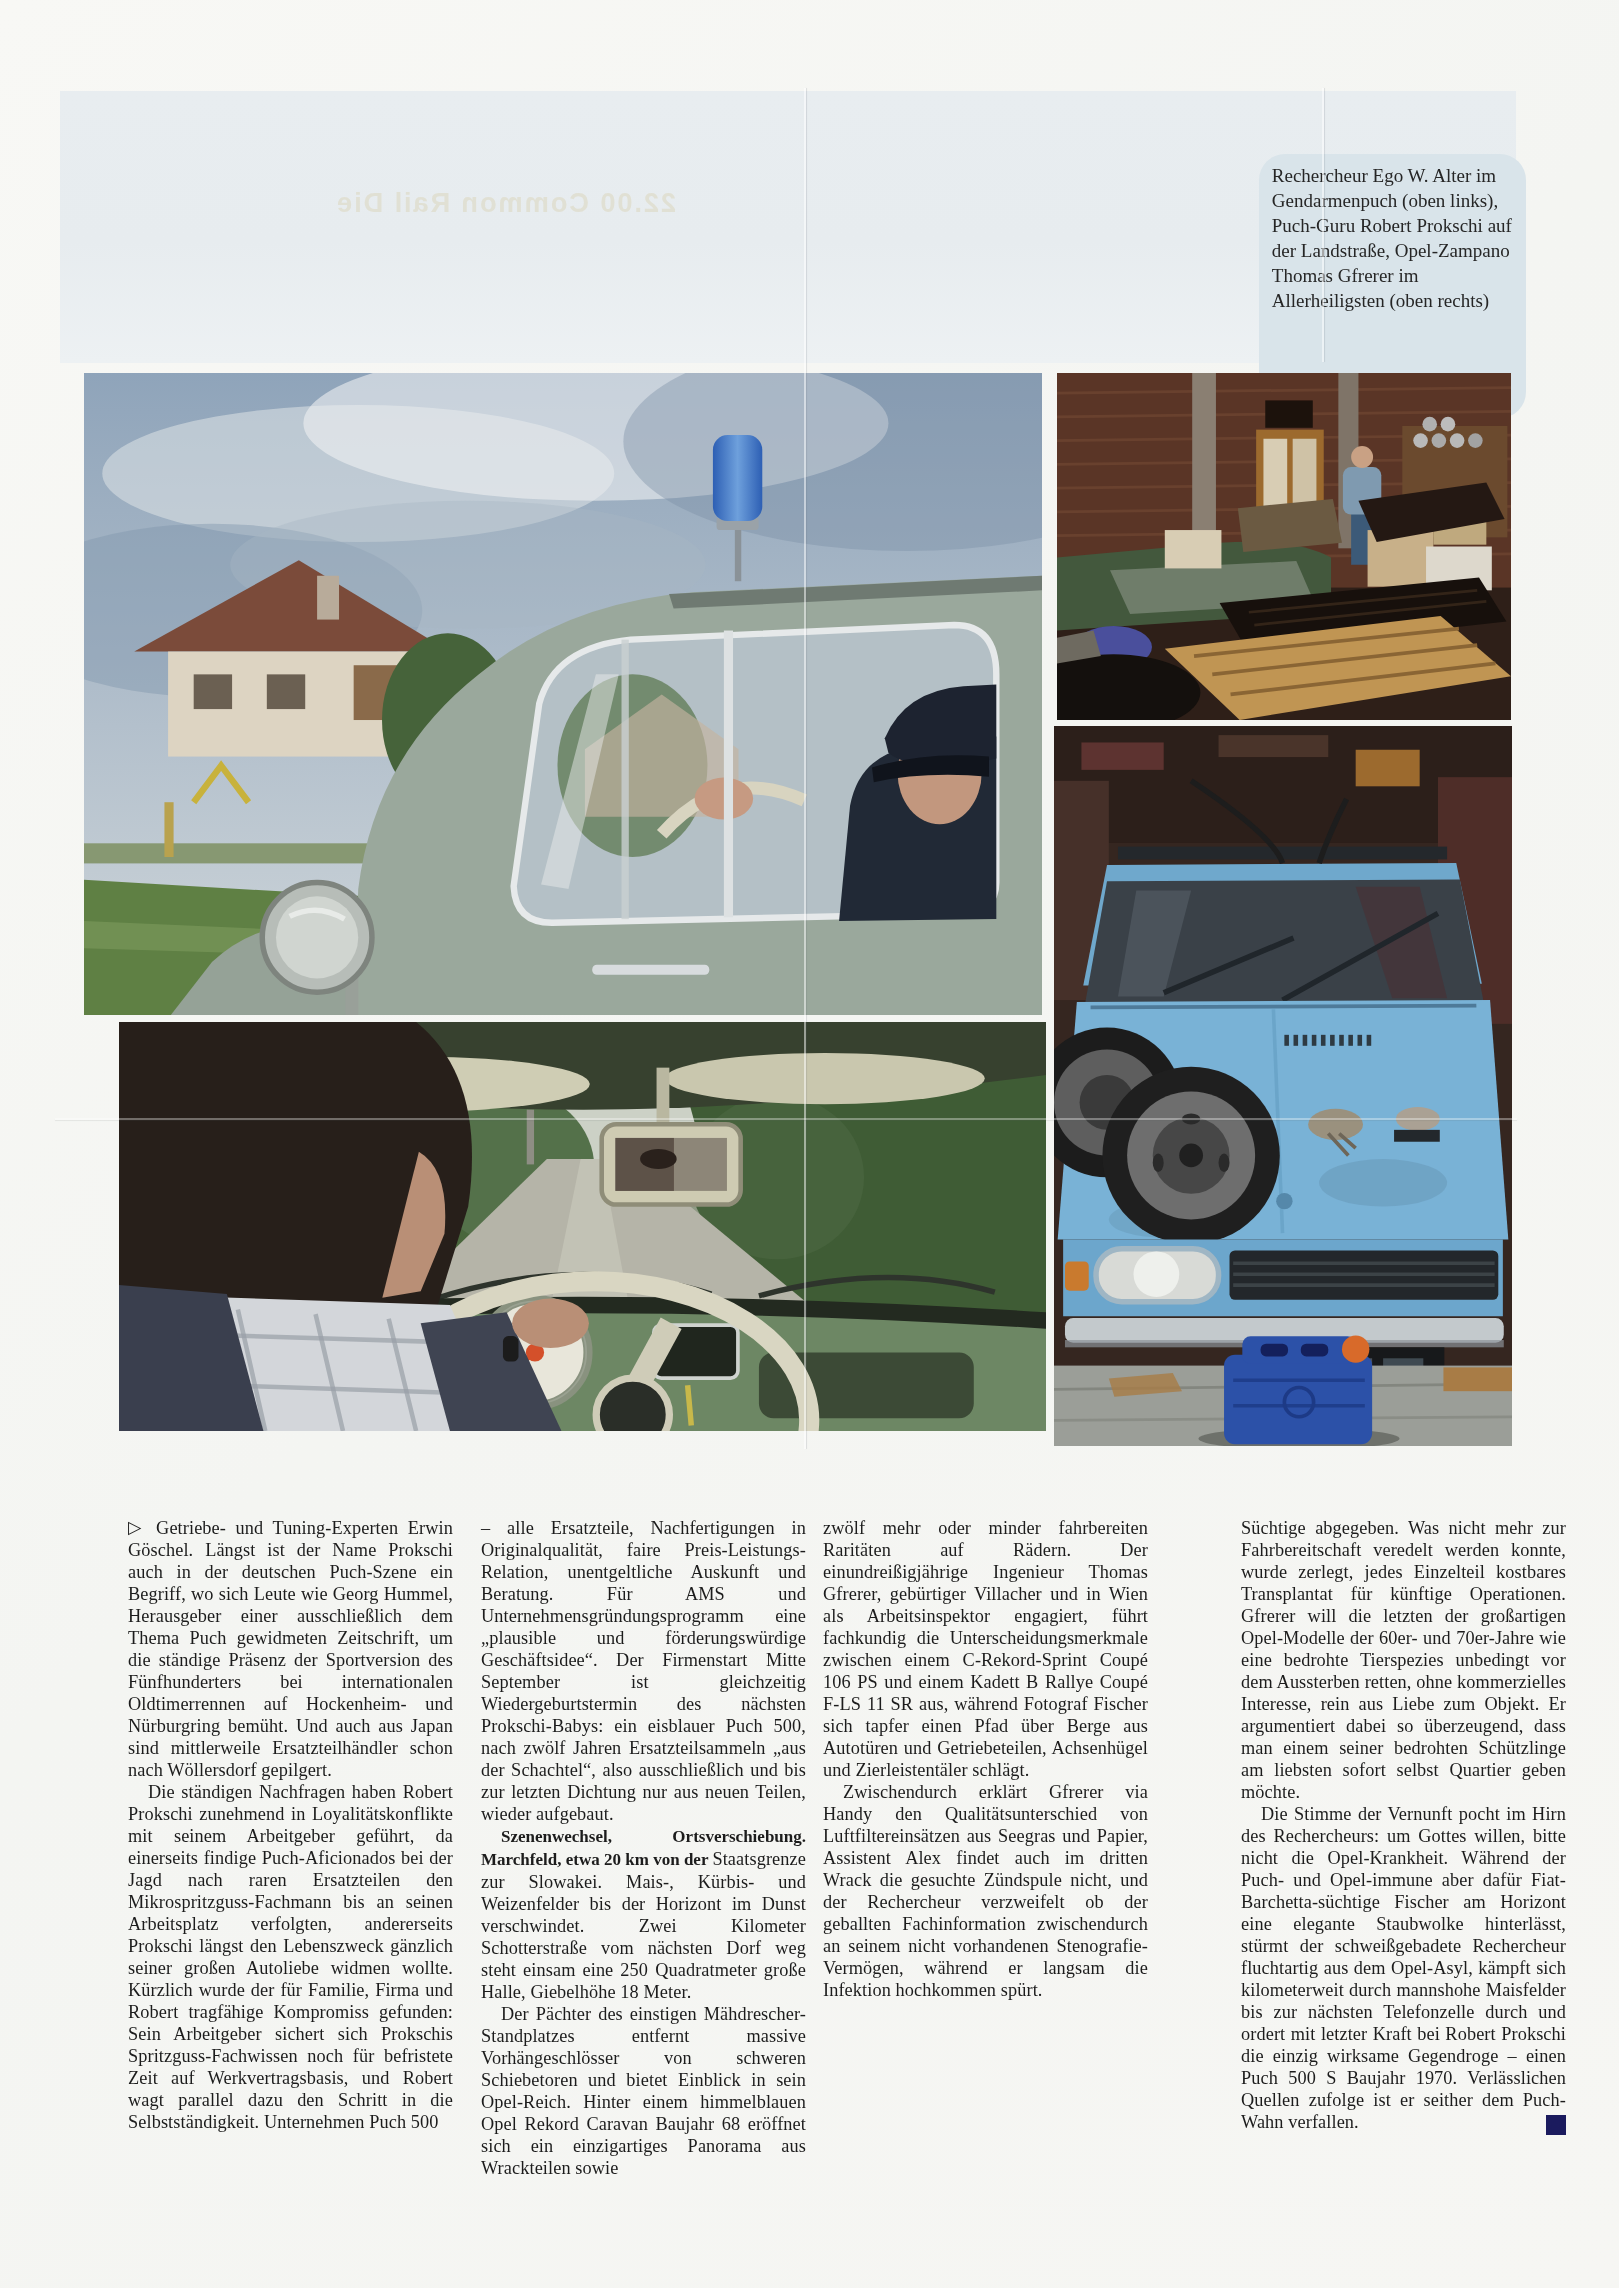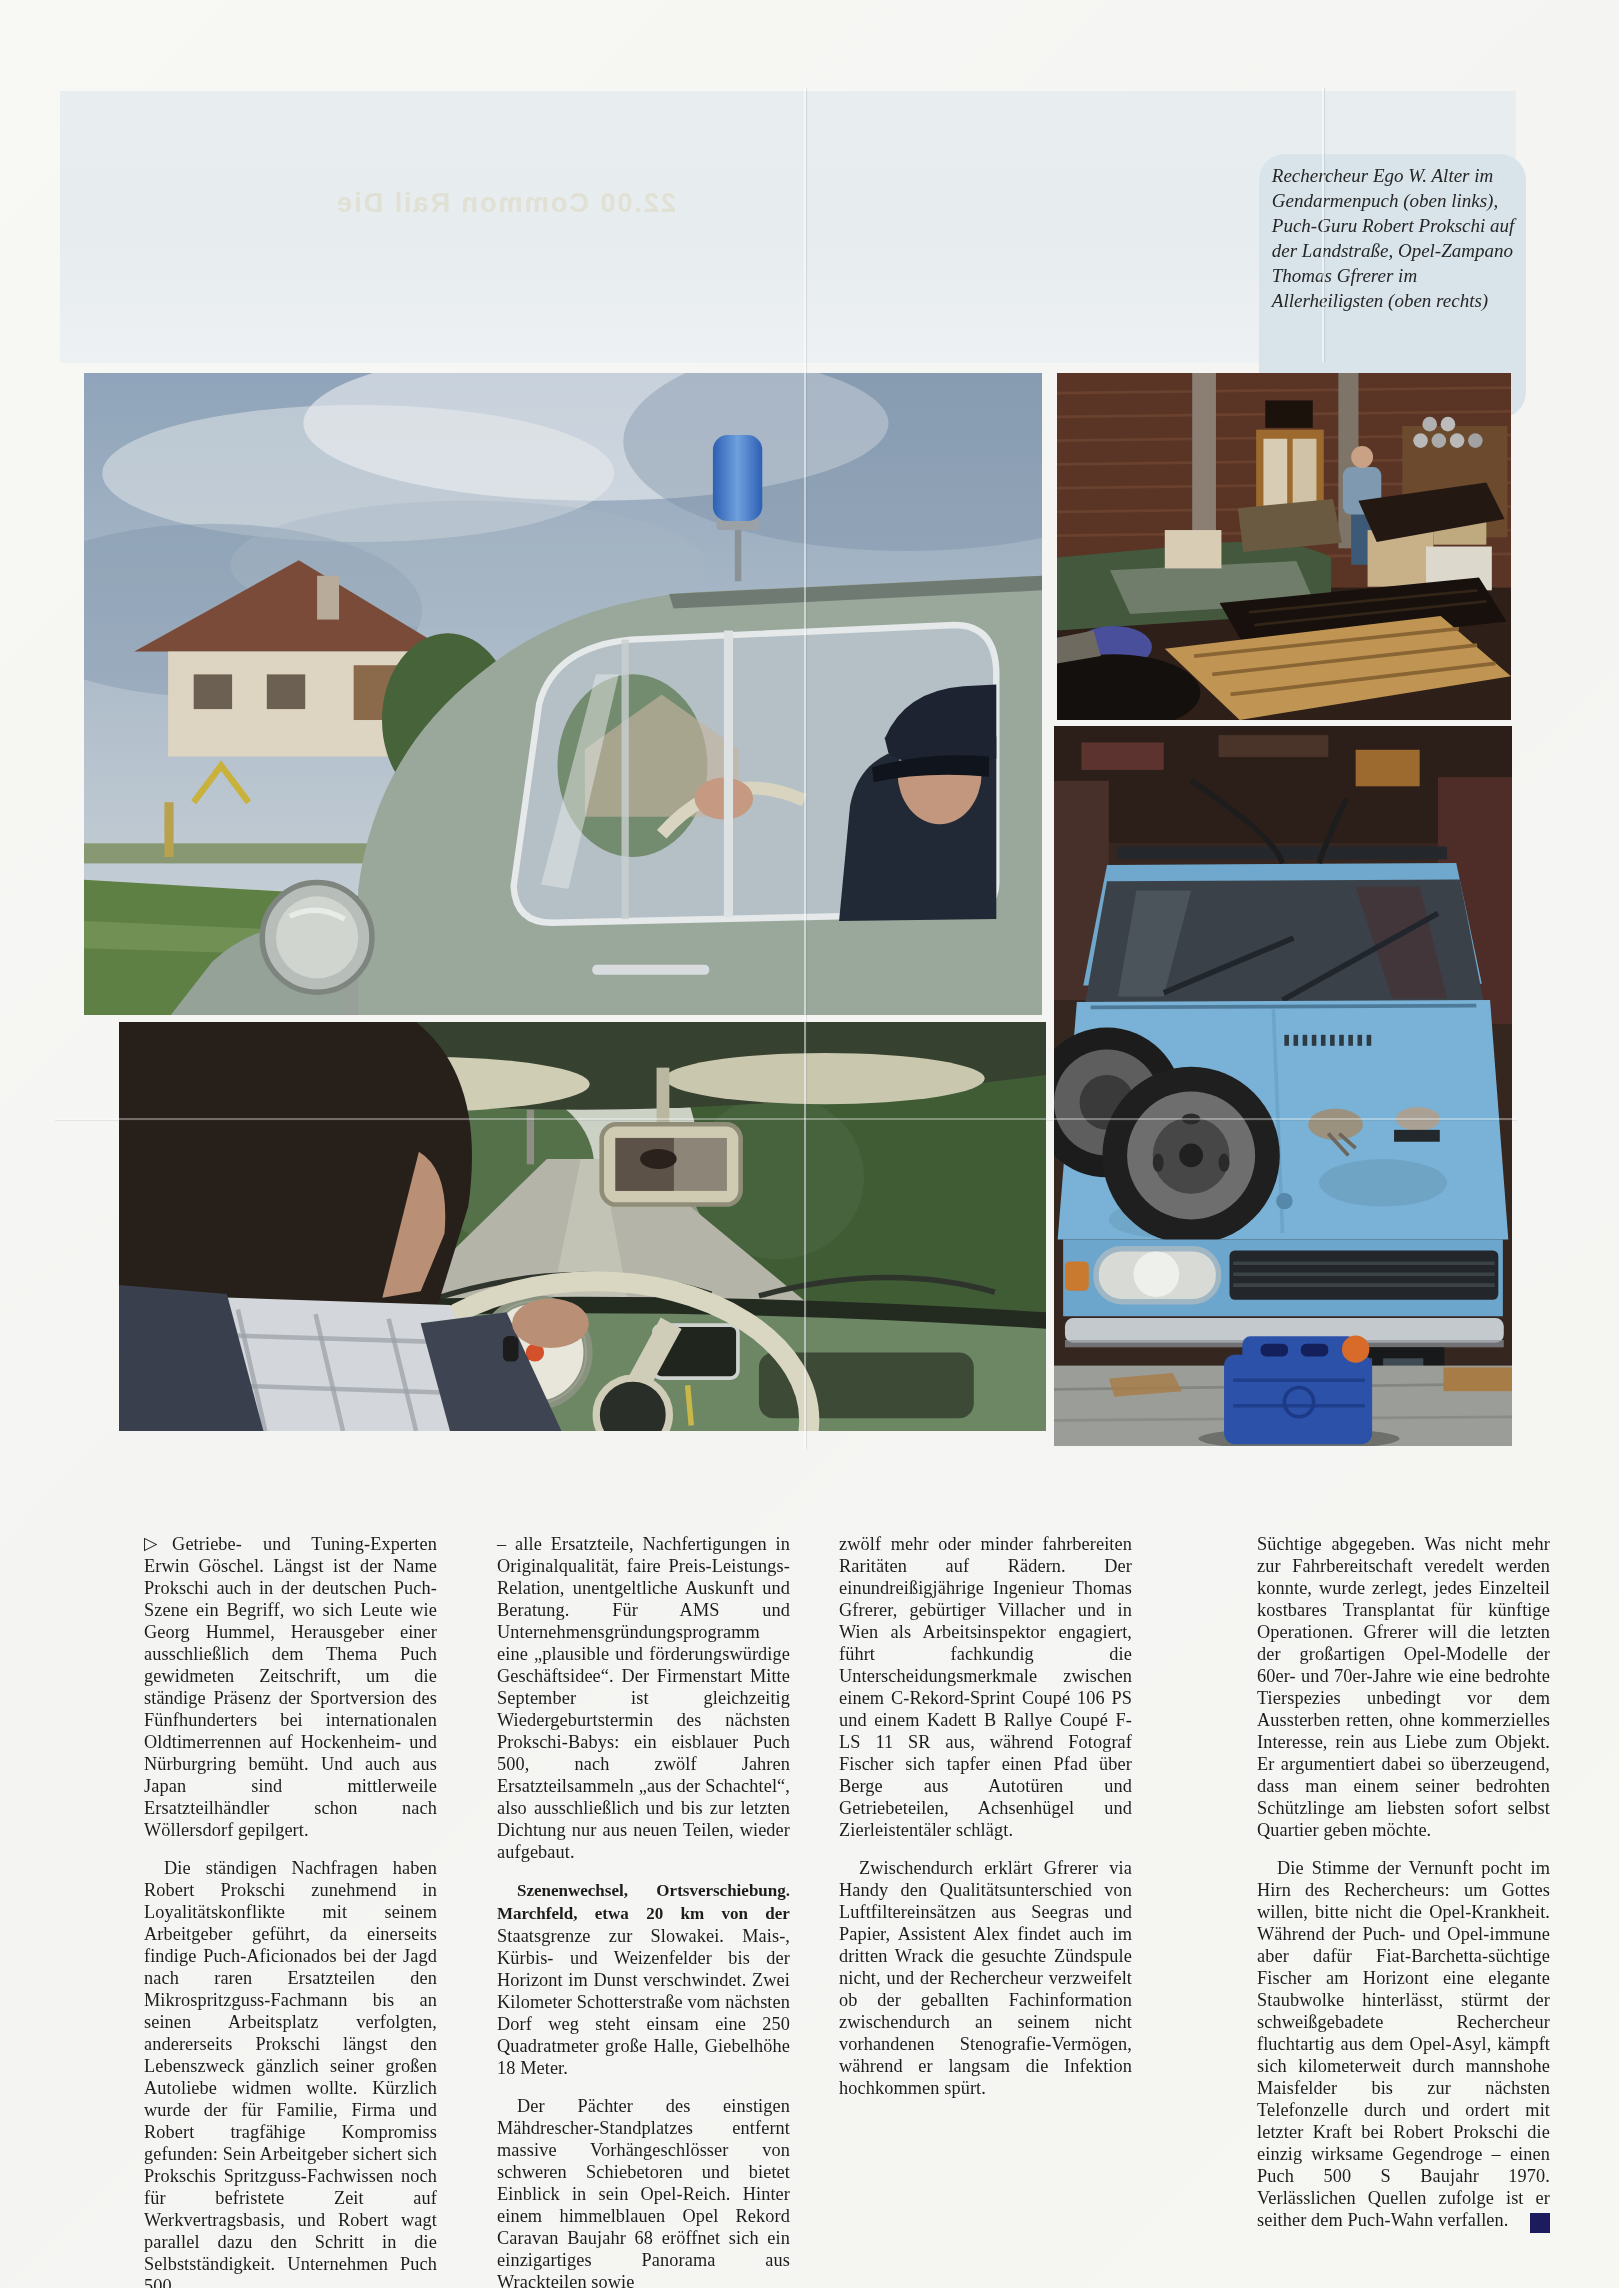--- a/index.html
+++ b/index.html
@@ -11,41 +11,41 @@
   
   .top-band{position:absolute;left:60px;top:91px;width:1456px;height:272px;
     background:linear-gradient(180deg,#e8edf0 0%,#e7ecef 55%,#edf1f3 100%);}
   .ghost-text{position:absolute;left:164px;top:187px;width:512px;
     font-family:"Liberation Sans",sans-serif;font-weight:bold;font-size:27.4px;
     color:#d9d2b4;opacity:.45;transform:scaleX(-1);letter-spacing:1.8px;white-space:nowrap;}
   
   .caption{
     position:absolute;left:1259px;top:154px;width:267px;height:264px;box-sizing:border-box;
     background:#d9e4ea;padding:9.1px 11px 0 12.8px;
-    font-style:italic;font-size:19px;line-height:25px;color:#262626;border-radius:26px;
+    font-size:19px;line-height:25px;color:#262626;border-radius:26px;
   }
   
   figure{margin:0;position:absolute;overflow:hidden;background:#888;}
   figure svg{display:block;width:100%;height:100%;}
   .ph-gendarme{left:84px;top:373px;width:958px;height:642px;}
   .ph-interior{left:119px;top:1022px;width:927px;height:409px;}
   .ph-barn{left:1057px;top:373px;width:454px;height:347px;}
   .ph-opel{left:1054px;top:726px;width:458px;height:720px;}
   
   .crease-v{position:absolute;top:88px;width:1.8px;height:1361px;background:rgba(255,255,255,.5);
     box-shadow:0.9px 0 0.9px rgba(90,100,110,.18);}
   .crease-v.c1{left:804px;}
   .crease-v.c2{left:1322px;height:274px;}
   .crease-h{position:absolute;left:55px;top:1118px;width:1462px;height:1.8px;
     background:rgba(255,255,255,.35);box-shadow:0 0.9px 0.9px rgba(90,100,110,.12);}
   
   .col{position:absolute;top:1517px;width:325px;font-size:18.3px;line-height:22px;
     text-align:justify;letter-spacing:0.1px;}
   .col.c1{left:128px;} .col.c2{left:481px;} .col.c3{left:823px;} .col.c4{left:1241px;}
-  .col p{margin:16px;}
+  .col p{margin:0;}
   .col p + p{text-indent:20px;}
   .lead-marker{display:inline-block;margin-right:14.6px;font-size:17.4px;transform:translateY(-0.9px);}
   .bold-lead{font-family:Liberation Serif, serif;font-weight:700;font-size:17px;letter-spacing:0;}
   .endmark{float:right;width:20px;height:20px;background:#1b1b5e;margin-top:3.7px;}
 </style>
 </head>
 <body>
 
 <div class="page">
 

